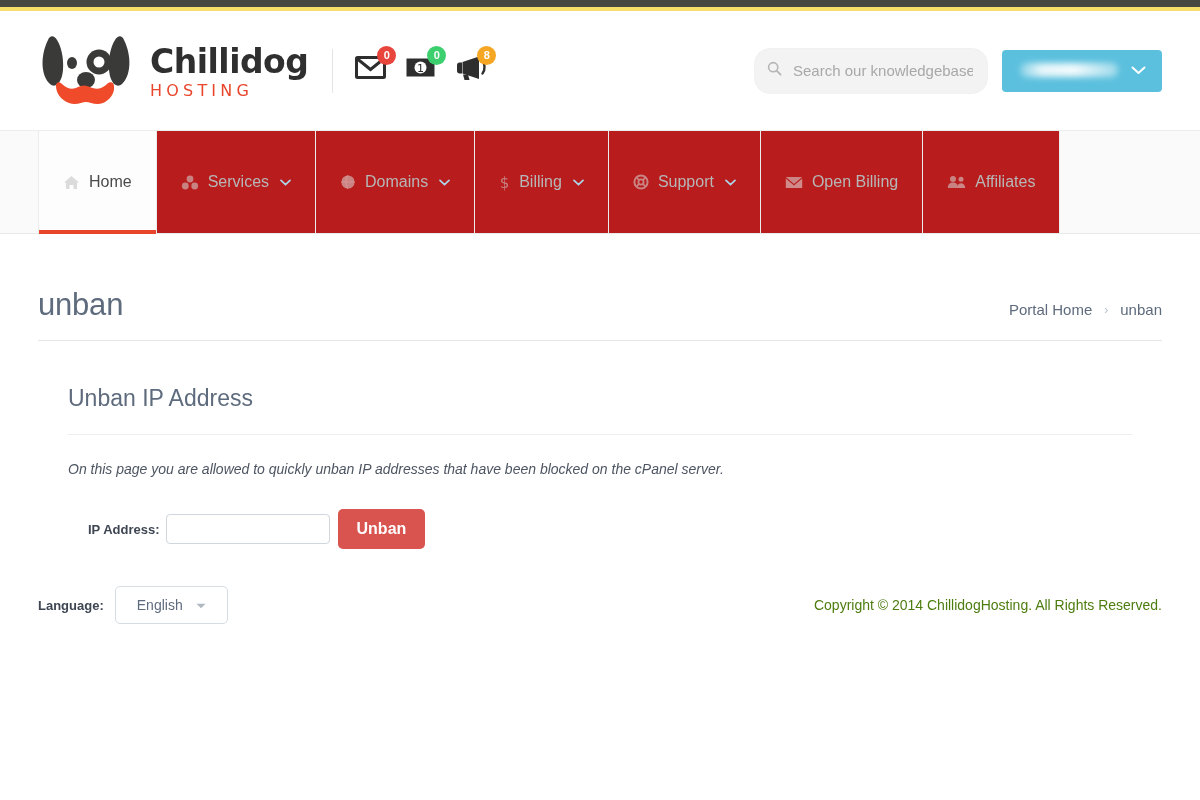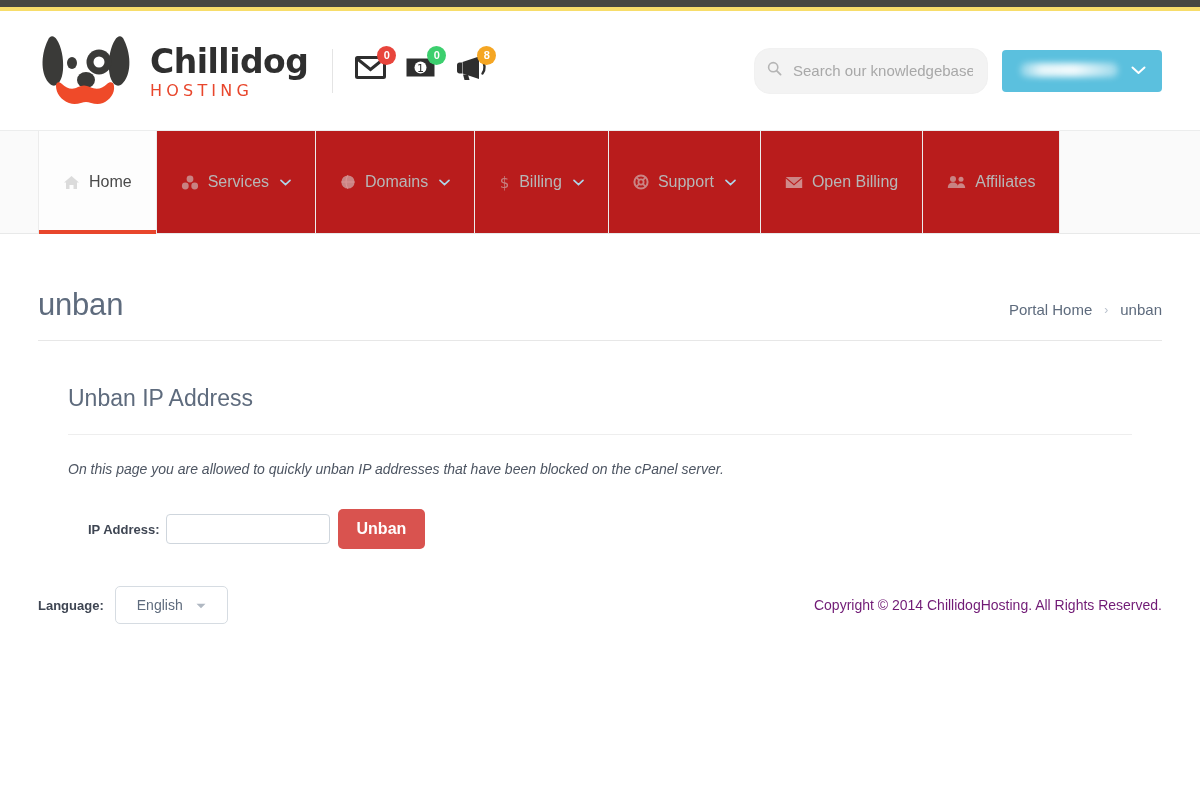--- a/index.html
+++ b/index.html
@@ -293,21 +293,21 @@
     justify-content: center;
     gap: 13px;
     padding: 0 16px;
     font-size: 14px;
     color: #5e6b7d;
     cursor: pointer;
   }
   .lang-caret { color: #b0b8c2; font-size: 10px; }
   .copyright {
     font-size: 14px;
-    color: #701a75;
+    color: #4d7c0f;
   }
 </style>
 </head>
 <body>
 
 <div class="topstrip-dark"></div>
 <div class="topstrip-yellow"></div>
 
 <div class="header">
 

